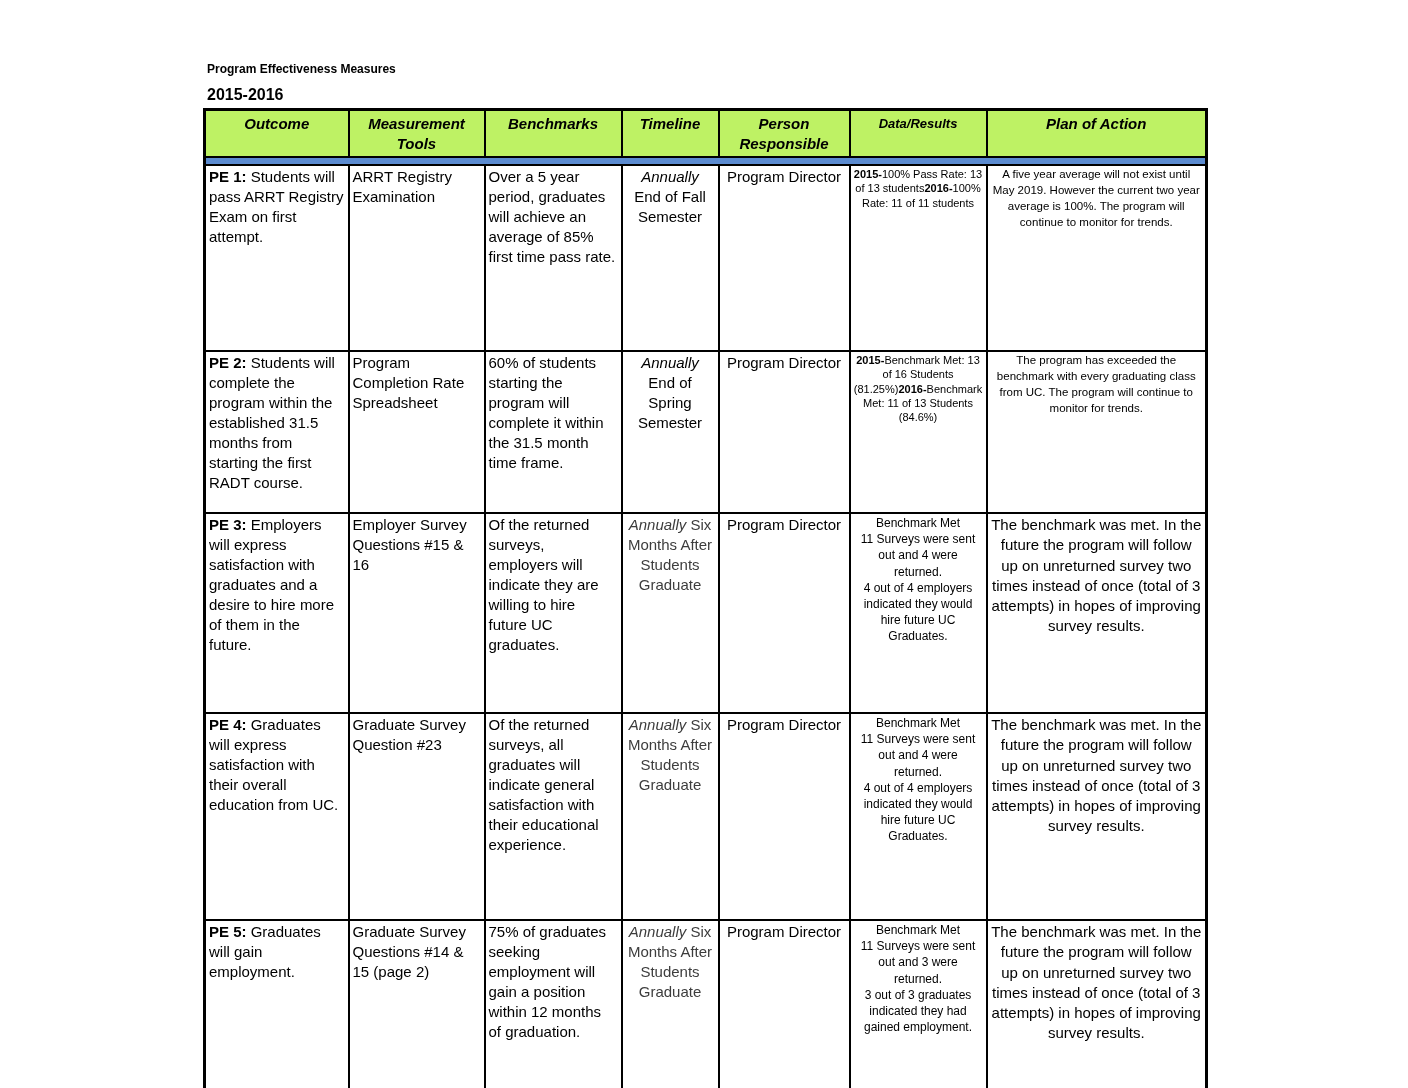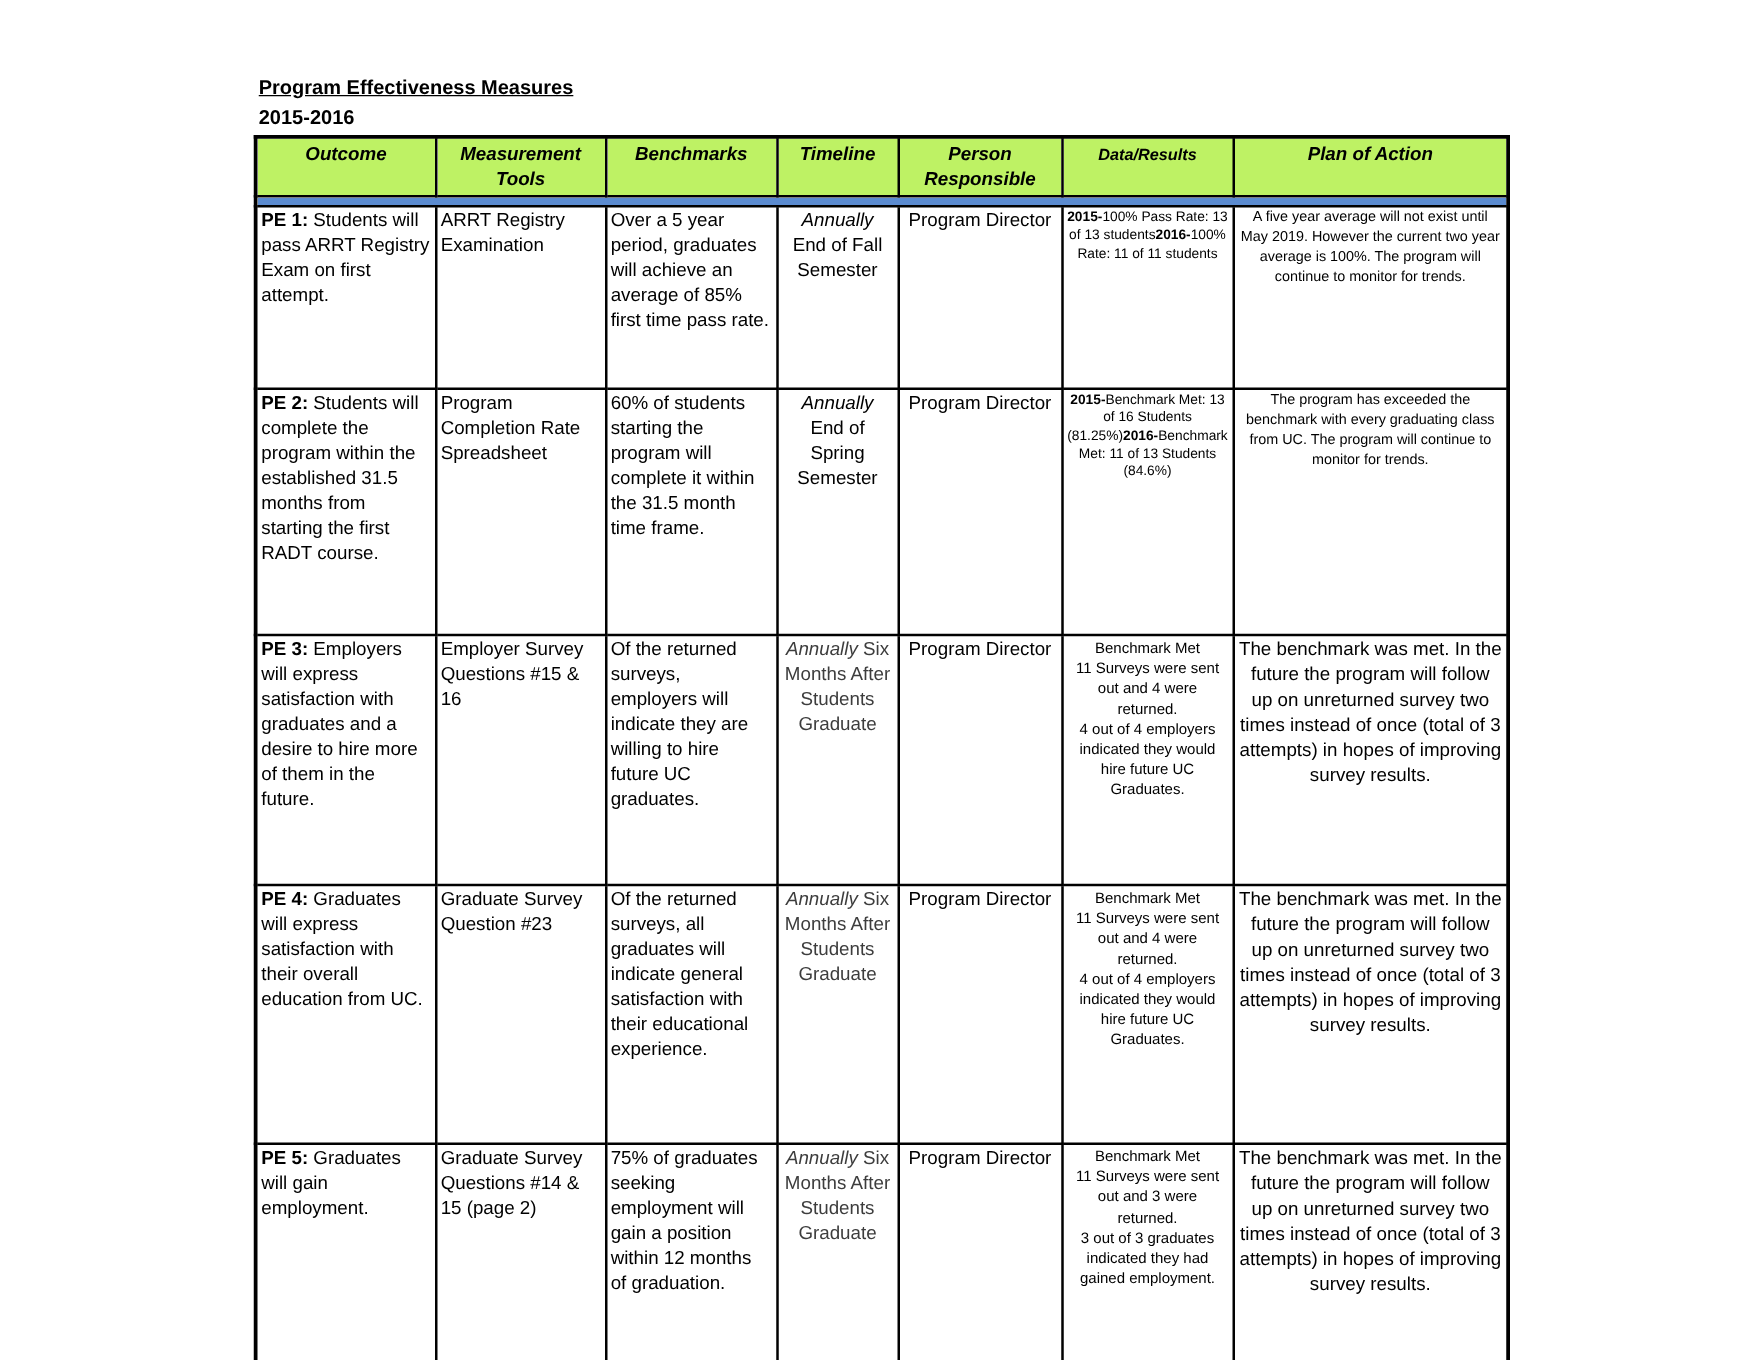--- a/index.html
+++ b/index.html
@@ -2,21 +2,21 @@
 <html><head>
 <meta charset="utf-8">
 <style>
   html,body { margin:0; padding:0; }
   body {
     width:1408px; height:1088px; background:#ffffff; position:relative;
     font-family:"Liberation Sans", sans-serif; color:#000;
   }
   .doc-title {
     position:absolute; left:207px; top:62px;
-    font-size:16px; font-weight:bold; text-decoration:underline;
+    font-size:12px; font-weight:bold; 
   }
   .doc-subtitle {
     position:absolute; left:207px; top:86px;
     font-size:16px; font-weight:bold;
   }
   table.pem {
     position:absolute; left:203px; top:108px; width:1002px;
     border-collapse:collapse; table-layout:fixed;
     border:3px solid #000;
   }
@@ -67,34 +67,34 @@
       <th>Benchmarks</th>
       <th>Timeline</th>
       <th>Person Responsible</th>
       <th class="small-hdr">Data/Results</th>
       <th>Plan of Action</th>
     </tr>
     <tr class="spacer-row">
       <td colspan="7"></td>
     </tr>
 
-    <tr style="height:146px">
+    <tr style="height:186px">
       <td class="cell-left"><b>PE 1:</b><span> Students will pass ARRT Registry Exam on first attempt.</span></td>
       <td class="cell-left">ARRT Registry Examination</td>
       <td class="cell-left">Over a 5 year period, graduates will achieve an average of 85% first time pass rate.</td>
       <td class="cell-center timeline"><i>Annually</i><span>
 End of Fall Semester</span></td>
       <td class="cell-center person">Program Director</td>
       <td class="cell-center dr-big">
         <span><b>2015-</b><span>100% Pass Rate: 13 of 13 students</span></span><span><b>2016-</b><span>100% Rate: 11 of 11 students</span></span>
       </td>
       <td class="cell-center plan-small">A five year average will not exist until May 2019. However the current two year average is 100%. The program will continue to monitor for trends.</td>
     </tr>
 
-    <tr style="height:197px">
+    <tr style="height:162px">
       <td class="cell-left"><b>PE 2:</b><span> Students will complete the program within the established 31.5 months from starting the first RADT course.</span></td>
       <td class="cell-left">Program Completion Rate Spreadsheet</td>
       <td class="cell-left">60% of students starting the program will complete it within the 31.5 month time frame.</td>
       <td class="cell-center timeline"><i>Annually</i><span>
 End of
 Spring
 Semester</span></td>
       <td class="cell-center person">Program Director</td>
       <td class="cell-center dr-big">
         <span><b>2015-</b><span>Benchmark Met: 13 of 16 Students (81.25%)</span></span><span><b>2016-</b><span>Benchmark Met: 11 of 13 Students (84.6%)</span></span>

